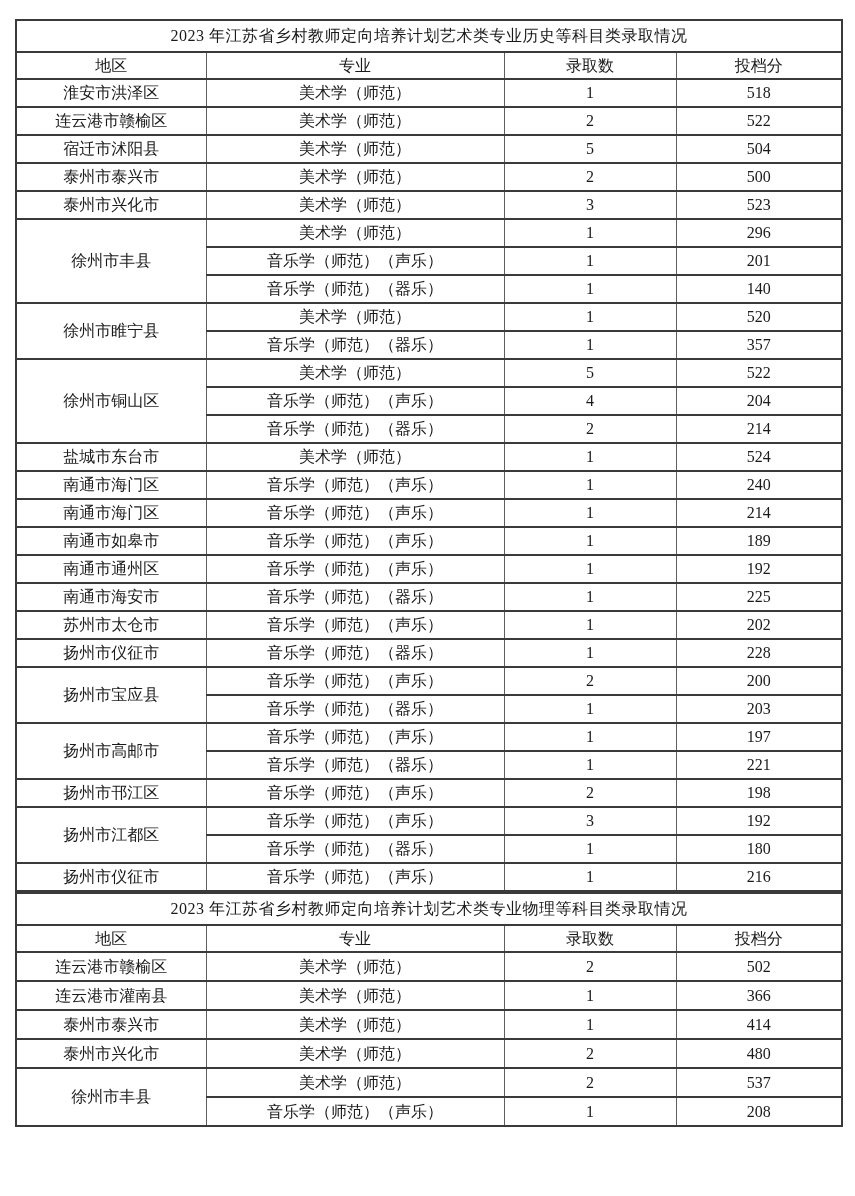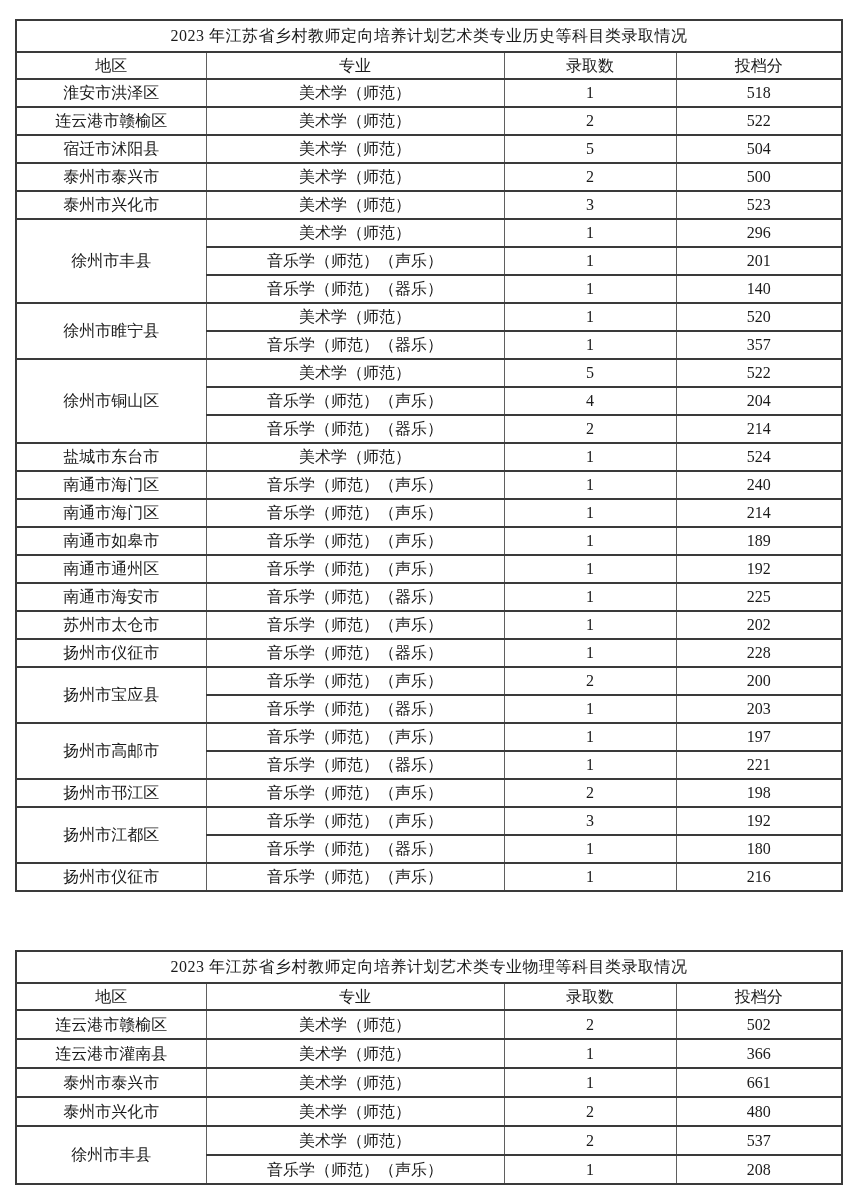--- a/index.html
+++ b/index.html
@@ -17,21 +17,20 @@
   .page {
     padding: 19px 14px 0 15px;
   }
   table.score-table {
     border-collapse: collapse;
     table-layout: fixed;
     width: 826px;
     background: #ffffff;
   }
   table.score-table.second {
-    margin-top: 58px;
   }
   table.score-table th,
   table.score-table td {
     border-left: 1px solid #5f5f5f;
     border-right: 1px solid #5f5f5f;
     border-top: 2px solid #3a3a3a;
     border-bottom: 2px solid #3a3a3a;
     text-align: center;
     vertical-align: middle;
     padding: 0 2px;
@@ -276,21 +275,21 @@
         <tr>
           <td rowspan="1">连云港市灌南县</td>
           <td>美术学（师范）</td>
           <td>1</td>
           <td>366</td>
         </tr>
         <tr>
           <td rowspan="1">泰州市泰兴市</td>
           <td>美术学（师范）</td>
           <td>1</td>
-          <td>661</td>
+          <td>414</td>
         </tr>
         <tr>
           <td rowspan="1">泰州市兴化市</td>
           <td>美术学（师范）</td>
           <td>2</td>
           <td>480</td>
         </tr>
         <tr>
           <td rowspan="2">徐州市丰县</td>
           <td>美术学（师范）</td>

